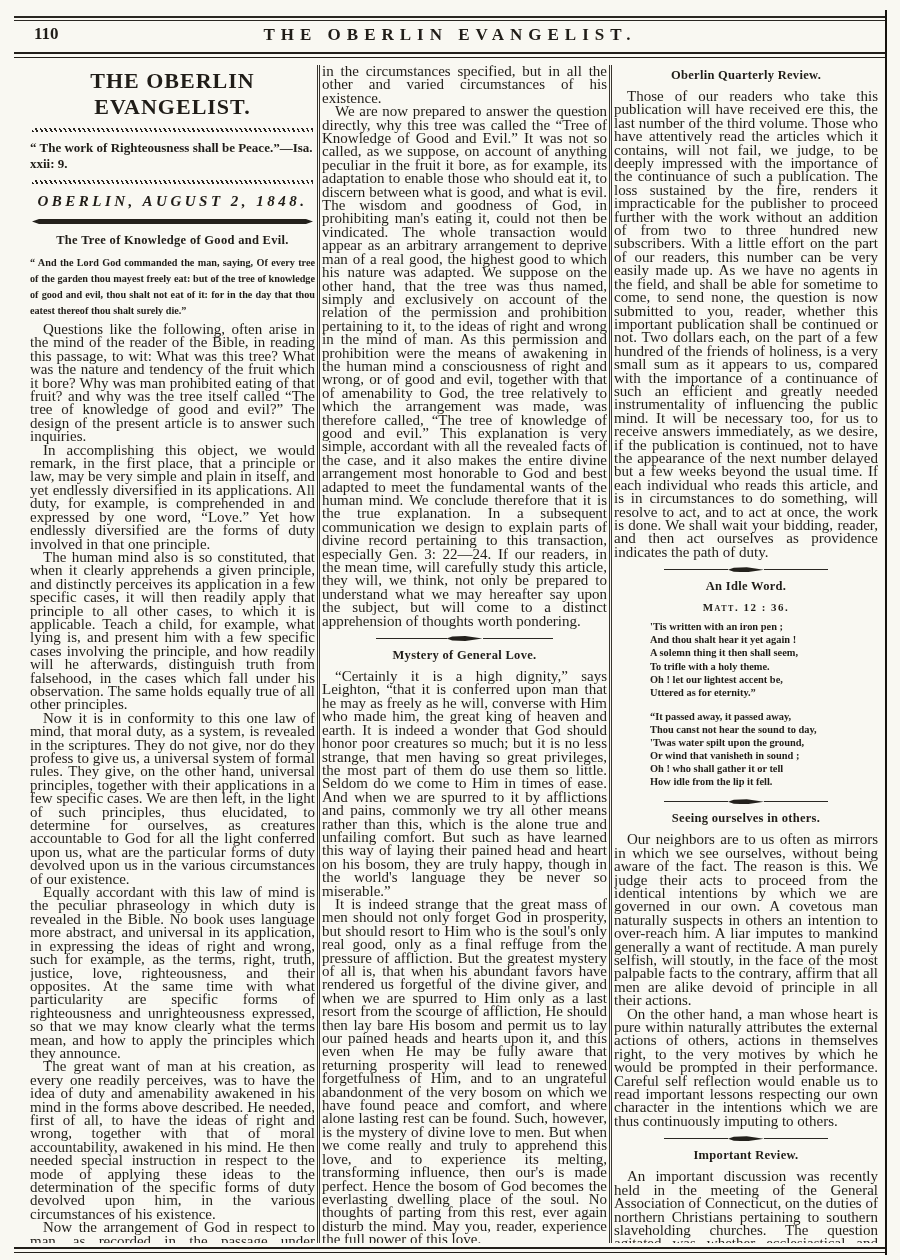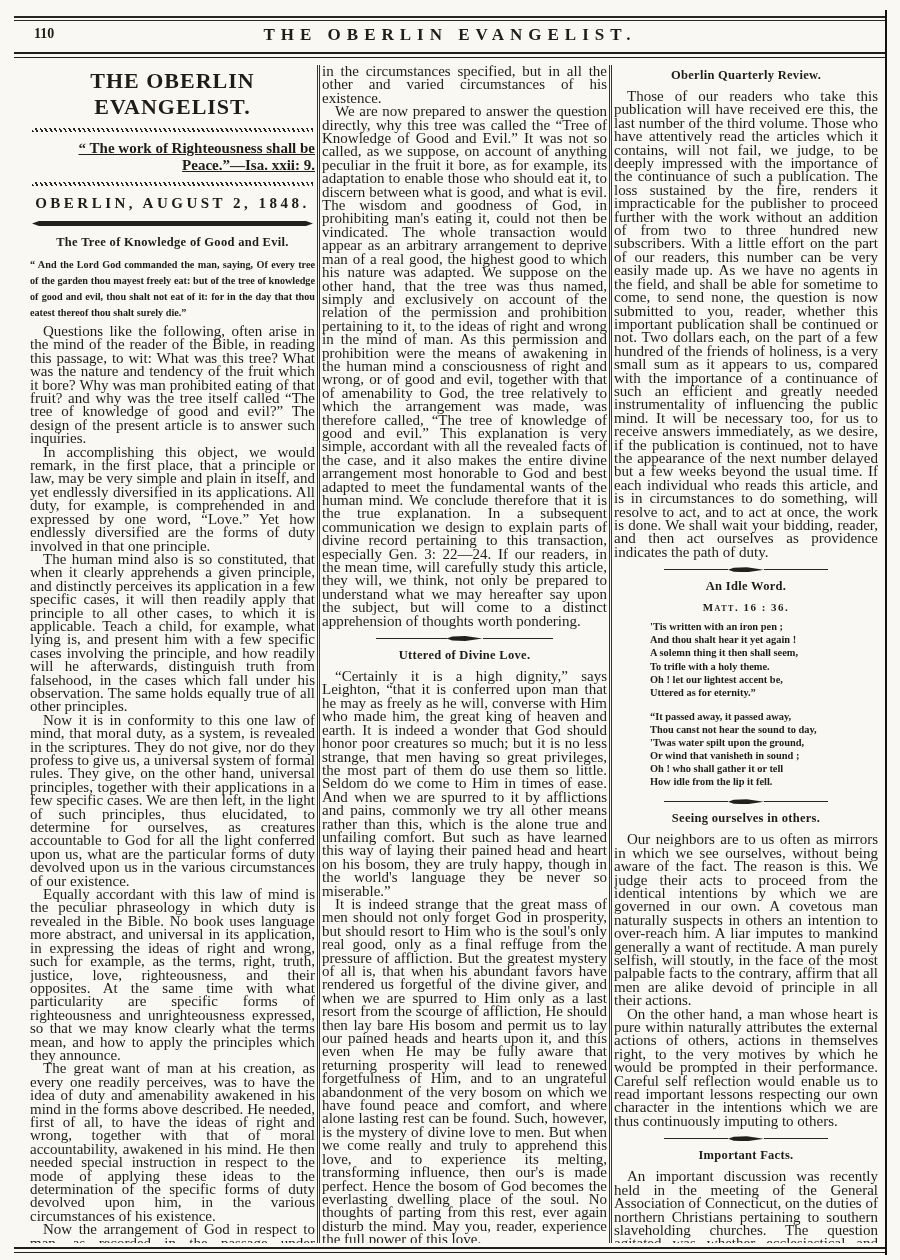--- a/index.html
+++ b/index.html
@@ -5,35 +5,35 @@
   * { margin:0; padding:0; box-sizing:border-box; }
   html,body { background:#d8d5cd; }
   .page {
     position:relative; width:900px; height:1260px; margin:0 auto;
     background:#f9f8f2; color:#201d18; overflow:hidden;
     font-family:"Liberation Serif","DejaVu Serif",serif;
   }
   
   .hdr-top-rule { margin:16px 14px 0; height:5px; border-top:2px solid #2a2722; border-bottom:1px solid #2a2722; }
   .hdr-row { position:relative; height:28px; padding:3px 34px 0; }
-  .page-num { font-size:14px; font-weight:bold; }
+  .page-num { font-size:17px; font-weight:bold; }
   .paper-title { position:absolute; left:0; right:0; top:4px; text-align:center; font-size:17px; font-weight:bold; letter-spacing:6px; }
   .hdr-bot-rule { margin:3px 14px 0; height:6px; border-top:2.5px solid #221f1a; border-bottom:1.5px solid #221f1a; }
   
   .columns { display:flex; align-items:stretch; padding:7px 16px 0 30px; height:1185px; overflow:hidden; }
   .col { overflow:hidden; }
   .col1 { width:285px; }
   .col2 { width:285px; }
   .col3 { flex:1; padding-right:6px; }
   .vrule { width:3px; border-left:1px solid #38342d; border-right:1px solid #38342d; margin:0 2px; flex:none; }
   
   .masthead { text-align:center; font-size:22px; font-weight:bold; letter-spacing:1px; padding-top:3px; }
   .wavy { height:4px; margin:8px 2px; background:repeating-linear-gradient(62deg,#2a2722 0 1.6px,transparent 1.6px 4.2px); }
-  .motto { text-align:right; font-size:15px; font-weight:bold;text-decoration:underline; }
-  .dateline { text-align:center; font-size:15px; font-weight:bold; letter-spacing:3.5px; margin:9px 0 9px; }
+  .motto { text-align:left; font-size:13px; font-weight:bold; }
+  .dateline { text-align:center; font-size:15px; font-weight:bold; letter-spacing:3.5px; margin:9px 0 9px;font-style:italic; }
   .lens-rule { height:5px; background:#24211c; clip-path:polygon(0 50%,2.5% 0,97.5% 0,100% 50%,97.5% 100%,2.5% 100%); margin:0 2px 9px; }
   
   .art-title { text-align:center; font-size:12.5px; font-weight:bold; letter-spacing:0.3px; margin:3px 0 7px; }
   .epigraph { font-size:10.2px; font-weight:bold; line-height:16px; text-align:justify; margin-bottom:4px; }
   .para { font-size:15px; line-height:13.4px; text-align:justify; text-indent:13px; }
   .no-indent .para:first-child { text-indent:0; }
   .divider { display:flex; align-items:center; width:62%; margin:8px auto 7px; }
   .divider::before, .divider::after { content:""; flex:1; border-top:1.3px solid #2a2722; }
   .diamond { width:36px; height:5px; flex:none; background:#24211c; clip-path:polygon(0 50%,16% 10%,52% 0,100% 50%,52% 100%,16% 90%); }
   .verse-ref { text-align:center; font-size:11px; font-variant:small-caps; font-weight:bold; letter-spacing:1.5px; margin:1px 0 7px; }
@@ -84,21 +84,21 @@
 
     <section class="col col2">
       <div class="no-indent">
           <p class="para">in the circumstances specified, but in all the other and varied circumstances of his existence.</p>
           <p class="para">We are now prepared to answer the question directly, why this tree was called the “Tree of Knowledge of Good and Evil.”  It was not so called, as we suppose, on account of anything peculiar in the fruit it bore, as for example, its adaptation to enable those who should eat it, to discern between what is good, and what is evil.  The wisdom and goodness of God, in prohibiting man's eating it, could not then be vindicated.  The whole transaction would appear as an arbitrary arrangement to deprive man of a real good, the highest good to which his nature was adapted.  We suppose on the other hand, that the tree was thus named, simply and exclusively on account of the relation of the permission and prohibition pertaining to it, to the ideas of right and wrong in the mind of man.  As this permission and prohibition were the means of awakening in the human mind a consciousness of right and wrong, or of good and evil, together with that of amenability to God, the tree relatively to which the arrangement was made, was therefore called, “The tree of knowledge of good and evil.”  This explanation is very simple, accordant with all the revealed facts of the case, and it also makes the entire divine arrangement most honorable to God and best adapted to meet the fundamental wants of the human mind.  We conclude therefore that it is the true explanation.  In a subsequent communication we design to explain parts of divine record pertaining to this transaction, especially Gen. 3: 22—24.  If our readers, in the mean time, will carefully study this article, they will, we think, not only be prepared to understand what we may hereafter say upon the subject, but will come to a distinct apprehension of thoughts worth pondering.</p>
         </div>
 
       <div class="divider">
           <span class="diamond"></span>
         </div>
-      <h3 class="art-title">Uttered of Divine Love.</h3>
+      <h3 class="art-title">Mystery of General Love.</h3>
       <div>
           <p class="para">“Certainly it is a high dignity,” says Leighton, “that it is conferred upon man that he may as freely as he will, converse with Him who made him, the great king of heaven and earth.  It is indeed a wonder that God should honor poor creatures so much; but it is no less strange, that men having so great privileges, the most part of them do use them so little.  Seldom do we come to Him in times of ease.  And when we are spurred to it by afflictions and pains, commonly we try all other means rather than this, which is the alone true and unfailing comfort.  But such as have learned this way of laying their pained head and heart on his bosom, they are truly happy, though in the world's language they be never so miserable.”</p>
           <p class="para">It is indeed strange that the great mass of men should not only forget God in prosperity, but should resort to Him who is the soul's only real good, only as a final reffuge from the pressure of affliction.  But the greatest mystery of all is, that when his abundant favors have rendered us forgetful of the divine giver, and when we are spurred to Him only as a last resort from the scourge of affliction, He should then lay bare His bosom and permit us to lay our pained heads and hearts upon it, and this even when He may be fully aware that returning prosperity will lead to renewed forgetfulness of Him, and to an ungrateful abandonment of the very bosom on which we have found peace and comfort, and where alone lasting rest can be found.  Such, however, is the mystery of divine love to men.  But when we come really and truly to apprehend this love, and to experience its melting, transforming influence, then our's is made perfect.  Hence the bosom of God becomes the everlasting dwelling place of the soul.  No thoughts of parting from this rest, ever again disturb the mind.  May you, reader, experience the full power of this love.</p>
         </div>
 
       <div class="divider">
           <span class="diamond"></span>
         </div>
       <h3 class="art-title">The Sweetest What.</h3>
       <div>
@@ -111,21 +111,21 @@
     <section class="col col3">
       <h3 class="art-title">Oberlin Quarterly Review.</h3>
       <div>
           <p class="para">Those of our readers who take this publication will have received ere this, the last number of the third volume.  Those who have attentively read the articles which it contains, will not fail, we judge, to be deeply impressed with the importance of the continuance of such a publication.  The loss sustained by the fire, renders it impracticable for the publisher to proceed further with the work without an addition of from two to three hundred new subscribers.  With a little effort on the part of our readers, this number can be very easily made up.  As we have no agents in the field, and shall be able for sometime to come, to send none, the question is now submitted to you, reader, whether this important publication shall be continued or not.  Two dollars each, on the part of a few hundred of the friends of holiness, is a very small sum as it appears to us, compared with the importance of a continuance of such an efficient and greatly needed instrumentality of influencing the public mind.  It will be necessary too, for us to receive answers immediately, as we desire, if the publication is continued, not to have the appearance of the next number delayed but a few weeks beyond the usual time.  If each individual who reads this article, and is in circumstances to do something, will resolve to act, and to act at once, the work is done.  We shall wait your bidding, reader, and then act ourselves as providence indicates the path of duty.</p>
         </div>
 
       <div class="divider">
           <span class="diamond"></span>
         </div>
       <h3 class="art-title">An Idle Word.</h3>
-      <p class="verse-ref">Matt. 16 : 36.</p>
+      <p class="verse-ref">Matt. 12 : 36.</p>
       <div class="stanza">
           <div>'Tis written with an iron pen ;</div>
           <div>And thou shalt hear it yet again !</div>
           <div>A solemn thing it then shall seem,</div>
           <div>To trifle with a holy theme.</div>
           <div>Oh ! let our lightest accent be,</div>
           <div>Uttered as for eternity.”</div>
         </div>
       <div class="stanza">
           <div>“It passed away, it passed away,</div>
@@ -141,21 +141,21 @@
         </div>
       <h3 class="art-title">Seeing ourselves in others.</h3>
       <div>
           <p class="para">Our neighbors are to us often as mirrors in which we see ourselves, without being aware of the fact.  The reason is this.  We judge their acts to proceed from the identical intentions by which we are governed in our own.  A covetous man naturally suspects in others an intention to over-reach him.  A liar imputes to mankind generally a want of rectitude.  A man purely selfish, will stoutly, in the face of the most palpable facts to the contrary, affirm that all men are alike devoid of principle in all their actions.</p>
           <p class="para">On the other hand, a man whose heart is pure within naturally attributes the external actions of others, actions in themselves right, to the very motives by which he would be prompted in their performance.  Careful self reflection would enable us to read important lessons respecting our own character in the intentions which we are thus continuously imputing to others.</p>
         </div>
 
       <div class="divider">
           <span class="diamond"></span>
         </div>
-      <h3 class="art-title">Important Facts.</h3>
+      <h3 class="art-title">Important Review.</h3>
       <div>
           <p class="para">An important discussion was recently held in the meeting of the General Association of Connecticut, on the duties of northern Christians pertaining to southern slaveholding churches.  The question agitated was whether ecclesiastical and christian fellowship shall be retained with the latter by the former.  The New York Observer is out with severe strictures upon the course pursued by certain anti-slavery ministers in that discussion.  Mr. Prime, one of the Editors, charges Mr. Perkins, for example, with “uttering untruths” on the subject.  Yet, as Mr. Perkins, in his reply in a late number of the Religious Herald, affirms, the Editor, after “he has recklessly made the charge,” “has not laid before his readers the facts or the evidence produced in the debate, nor met, or even hardly noticed, in his elaborate article, one word or fact there set forth.”  But what was</p>
         </div>
     </section>
 
   </main>
 
   <div class="bottom-rule"></div>
   <div class="right-edge"></div>
 </div>

